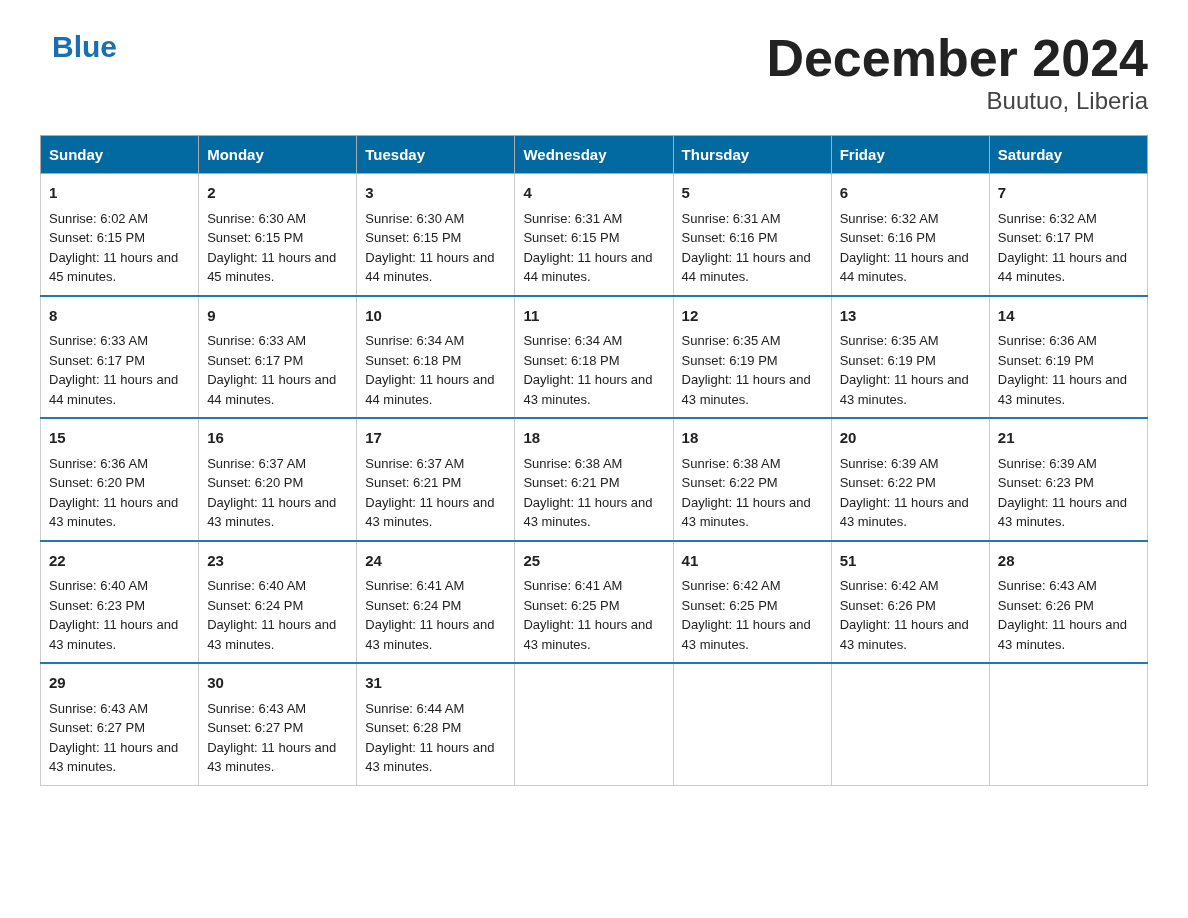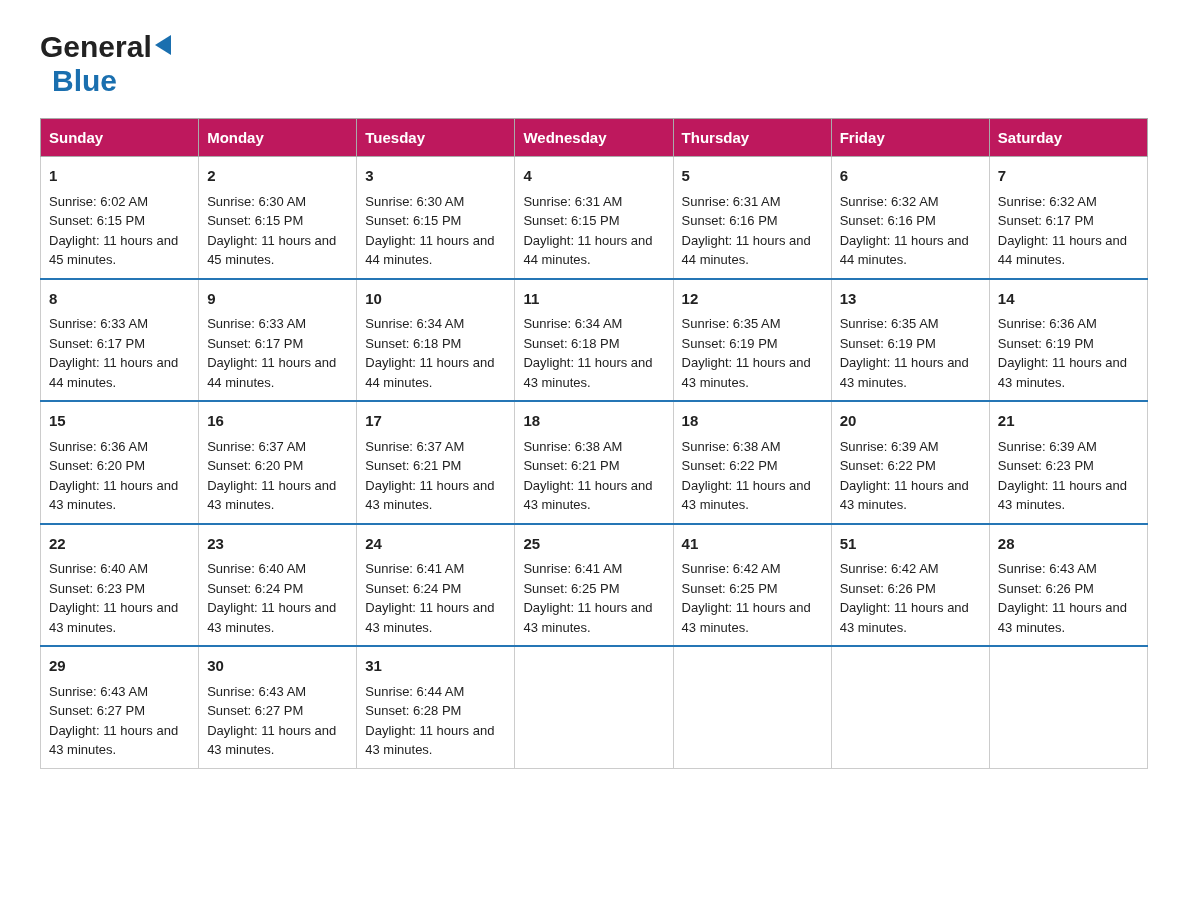--- a/index.html
+++ b/index.html
@@ -29,21 +29,21 @@
       font-size: 24px;
       font-weight: normal;
       color: #444;
     }
     .calendar {
       width: 100%;
       border-collapse: collapse;
       border: 1px solid #aaa;
     }
     .calendar th {
-      background-color: #be185d;
+      background-color: #0369a1;
       color: #fff;
       font-size: 15px;
       font-weight: bold;
       padding: 10px 8px;
       text-align: left;
       border: 1px solid #aaa;
     }
     .calendar td {
       vertical-align: top;
       padding: 8px;
@@ -101,25 +101,25 @@
       font-weight: bold;
       color: #1a6faf;
       margin-left: 12px;
     }
   </style>
 </head>
 <body>
 
 <div class="header">
   <div class="logo-container">
-    <div class="logo-row1">
-      <span class="logo-general">General</span>
-      <span class="logo-triangle"></span>
-    </div>
     <div class="logo-row2">Blue</div>
+  </div>
+  <div class="title-area">
+    <h1>December 2024</h1>
+    <h2>Buutuo, Liberia</h2>
   </div>
 </div>
 
 <table class="calendar">
   <thead>
     <tr>
     <th>Sunday</th>
         <th>Monday</th>
         <th>Tuesday</th>
         <th>Wednesday</th>

